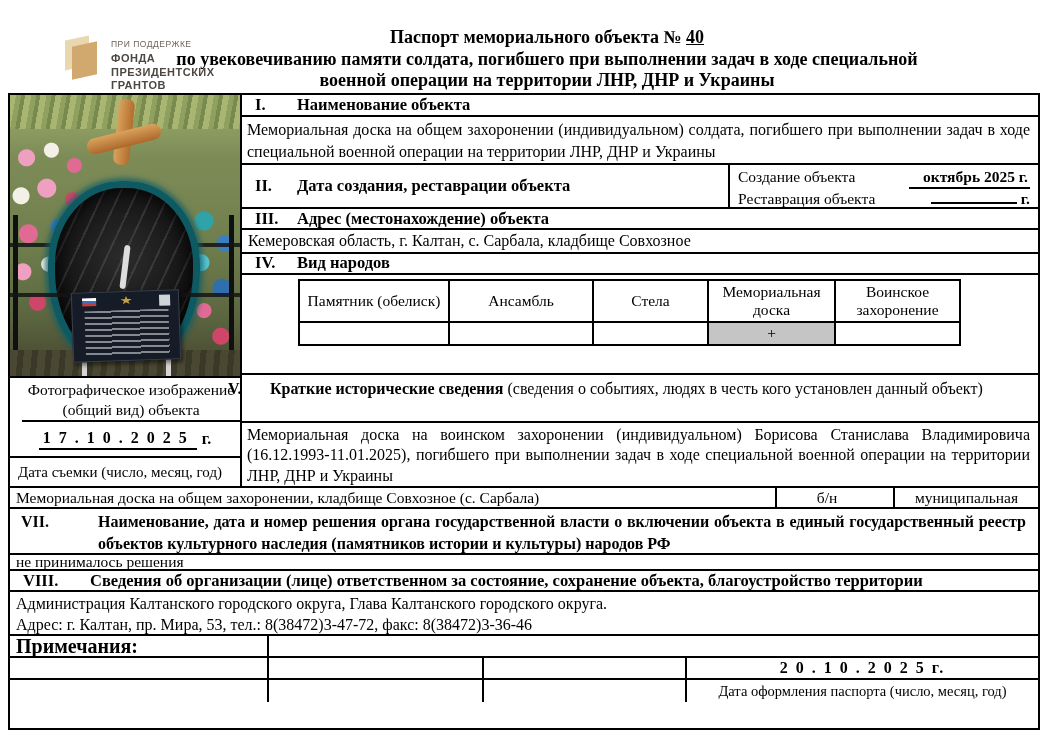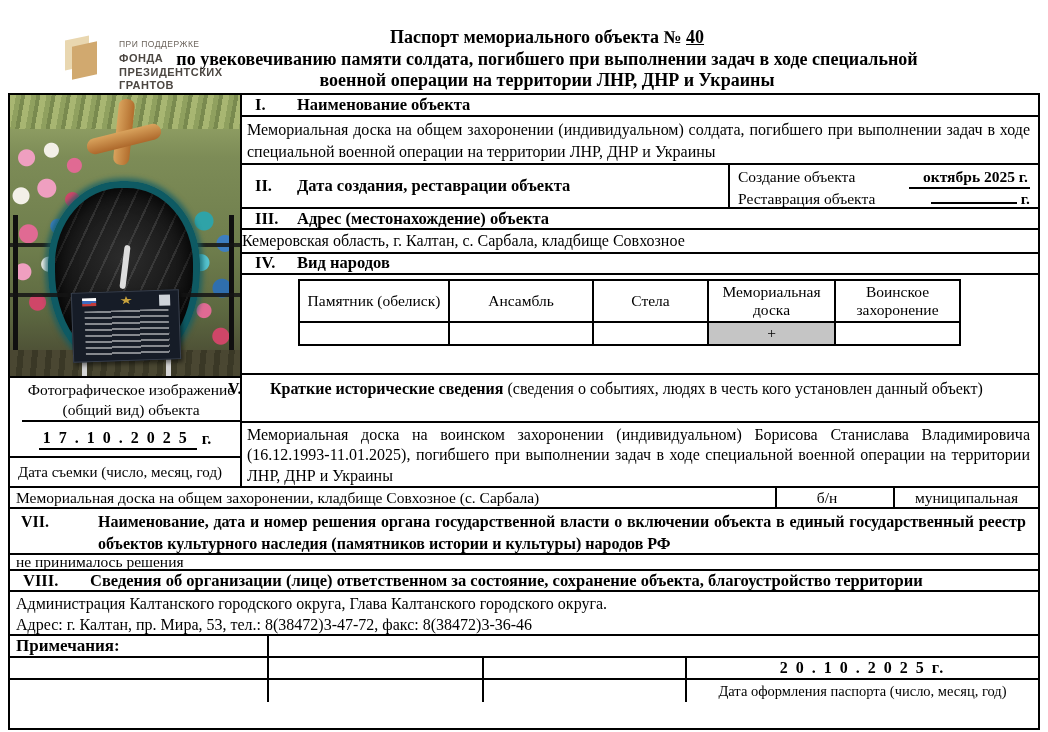--- a/index.html
+++ b/index.html
@@ -2,21 +2,21 @@
 <html><head>
 <meta charset="utf-8">
 <style>
   * { margin:0; padding:0; box-sizing:border-box; }
   html,body { width:1048px; height:732px; background:#fff; overflow:hidden;
     font-family:"Liberation Serif","DejaVu Serif",serif; color:#000; }
   .page { position:relative; width:1048px; height:732px; }
 
   
   .header { position:relative; height:93px; }
-  .logo { position:absolute; left:64px; top:37px; display:flex; gap:19px; }
+  .logo { position:absolute; left:64px; top:37px; display:flex; gap:11px; }
   .logo-icon { width:36px; height:44px; position:relative; flex-shrink:0; }
   .logo-icon .p1 { position:absolute; left:1px; top:1px; width:24px; height:30px; background:#e9d7b0; transform:skewY(-12deg); }
   .logo-icon .p2 { position:absolute; left:8px; top:7px; width:25px; height:33px; background:#d1a96f; transform:skewY(-12deg); }
   .logo-text { font-family:"Liberation Sans",sans-serif; color:#4c4742; padding-top:2px; }
   .logo-support { font-size:8.5px; letter-spacing:.5px; color:#6c645c; margin-bottom:3px; }
   .logo-line { font-size:11px; font-weight:bold; line-height:13.5px; letter-spacing:.5px; }
   .title { text-align:center; padding:27px 10px 0 56px; font-weight:bold; font-size:18px; line-height:21.5px; }
   .title .num { text-decoration:underline; }
 
   
@@ -94,21 +94,21 @@
   .rnum { width:55px; padding-left:13px; flex-shrink:0; }
   .h22 { height:22px; } .h21 { height:21px; }
   .s1-body { height:48px; border-bottom:2px solid #000; padding:2px 8px 0 5px; text-align:justify; font-size:16px; line-height:22px; }
   .s2-row { height:44px; border-bottom:2px solid #000; display:flex; }
   .s2-left { flex:1; display:flex; align-items:center; font-weight:bold; font-size:16.5px; }
   .s2-right { width:310px; border-left:2px solid #000; padding:2px 8px 0 8px; font-size:15.5px; line-height:20px; }
   .s2-line { display:flex; justify-content:space-between; align-items:baseline; }
   .s2-val { font-weight:bold; border-bottom:2px solid #000; padding:0 2px 0 14px; }
   .s2-blank { display:inline-block; width:86px; border-bottom:2px solid #000; height:14px; }
   .s2-sfx { font-weight:bold; }
-  .s3-body { height:24px; border-bottom:2px solid #000; font-size:16px; display:flex; align-items:center; }
+  .s3-body { height:24px; border-bottom:2px solid #000; padding-left:6px; font-size:16px; display:flex; align-items:center; }
   .s4-body { height:101px; border-bottom:2px solid #000; padding-top:4px; }
   .vid-table { border-collapse:collapse; margin-left:56px; }
   .vid-table td { border:2px solid #000; text-align:center; font-size:15.5px; line-height:18px; padding:2px 3px; vertical-align:middle; }
   .vid-table .c0 { width:150px; } .vid-table .c1 { width:144px; } .vid-table .c2 { width:115px; }
   .vid-table .c3 { width:127px; } .vid-table .c4 { width:125px; }
   .vid-table .mark { height:23px; padding:0; }
   .vid-table .sel { background:#c5c5c5; }
   .s5-head { height:48px; border-bottom:2px solid #000; font-size:16px; line-height:21px; padding:3px 8px 0 0; }
   .hang55 { padding-left:28px; text-indent:-55px; }
   .hang55 .inum { display:inline-block; width:55px; text-indent:0; padding-left:13px; font-weight:bold; }
@@ -120,21 +120,21 @@
   .s6-row { height:21px; border-bottom:2px solid #000; display:flex; font-size:15.5px;gap:16px; }
   .s6-desc { flex:1; padding-left:6px; display:flex; align-items:center; }
   .s6-cad { width:102px; border-left:2px solid #000; display:flex; align-items:center; justify-content:center; }
   .s6-own { width:145px; border-left:2px solid #000; display:flex; align-items:center; justify-content:center; }
   .s7-head { height:46px; border-bottom:2px solid #000; font-weight:bold; font-size:16px; line-height:21.5px; padding:2px 12px 0 0; text-align:justify; }
   .hang88 { padding-left:88px; text-indent:-88px; }
   .hang88 .inum { display:inline-block; width:88px; text-indent:0; padding-left:11px; }
   .s7-body { height:16px; border-bottom:2px solid #000; padding-left:6px; font-size:15.5px; display:flex; align-items:center; }
   .s8-body { height:44px; border-bottom:2px solid #000; padding:1px 8px 0 6px; font-size:16px; line-height:21px; }
   .notes-row { height:22px; border-bottom:2px solid #000; display:flex; }
-  .notes-label { width:259px; border-right:2px solid #000; font-weight:bold; font-size:17px; display:flex; align-items:center; padding-left:6px; }
+  .notes-label { width:259px; border-right:2px solid #000; font-weight:bold; font-size:20px; display:flex; align-items:center; padding-left:6px; }
   .notes-rest { flex:1; }
   .f-row { height:22px; display:flex; }
   .f-row2 { border-bottom:2px solid #000; }
   .fc1 { width:259px; border-right:2px solid #000; }
   .fc2 { width:215px; border-right:2px solid #000; }
   .fc3 { width:203px; border-right:2px solid #000; }
   .fc4 { flex:1; display:flex; align-items:center; justify-content:center; }
   .pass-date { font-weight:bold; font-size:16px; letter-spacing:2px; }
   .pass-cap { font-size:14.5px; }
 </style>

